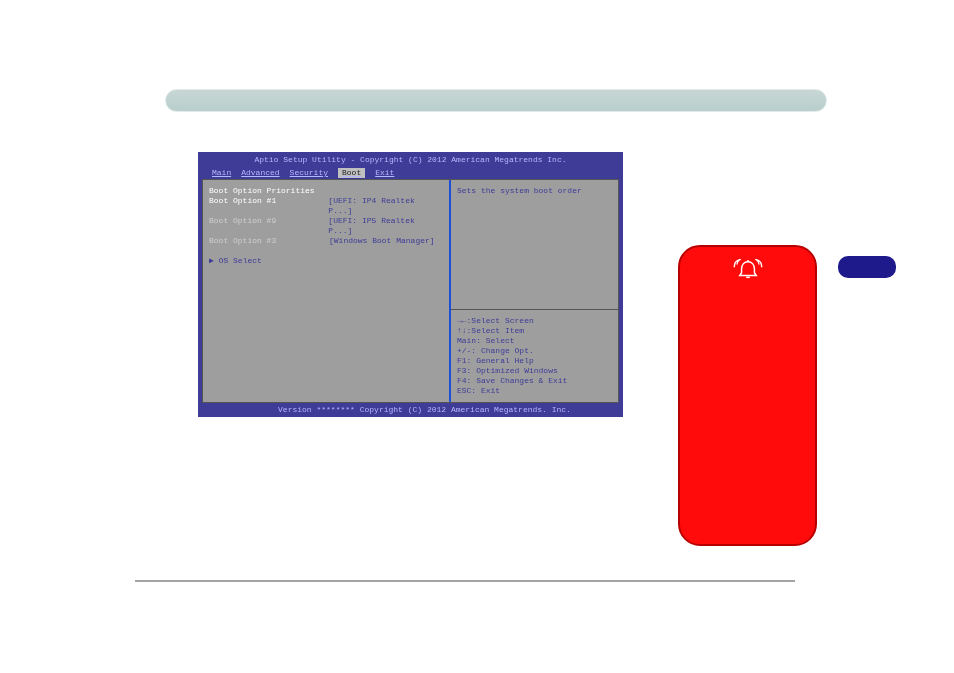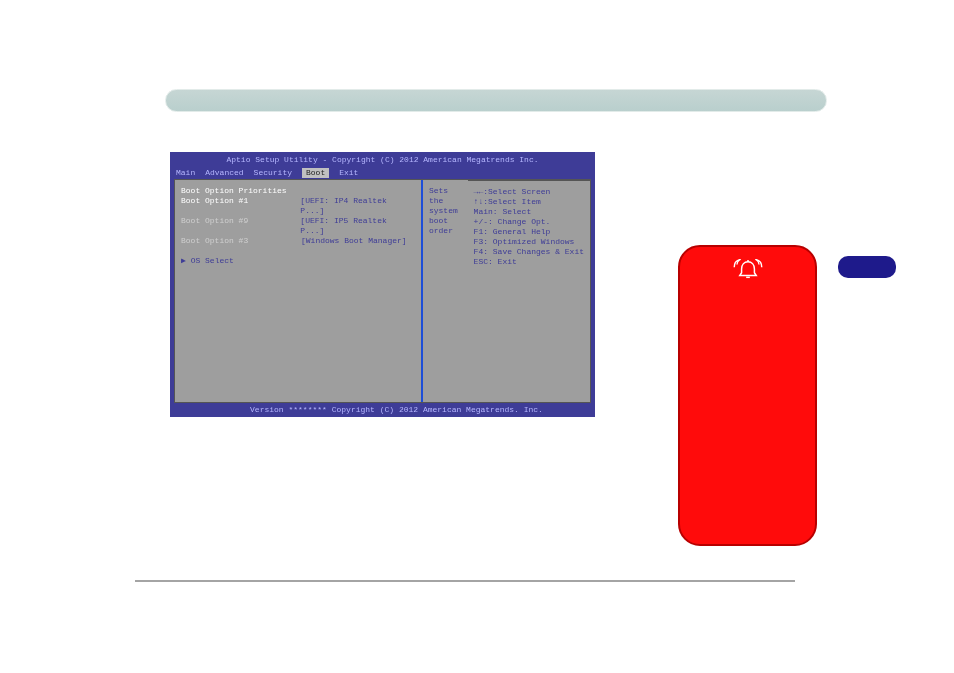--- a/index.html
+++ b/index.html
@@ -21,21 +21,21 @@
     width: 660px;
     height: 21px;
     border-radius: 12px;
     background: linear-gradient(180deg,#c6d6d4 0%, #b9cfcd 100%);
     border: 1px solid #e2ebe9;
   }
 
   
   .bios {
     position: absolute;
-    left: 170px;
+    left: 198px;
     top: 152px;
     width: 425px;
     height: 265px;
     background: #3e3c97;
     font-family: "Courier New", monospace;
     color: #c8c8c8;
     font-size: 8px;
     line-height: 10px;
     box-sizing: border-box;
   }
@@ -45,23 +45,24 @@
     align-items:center;
     justify-content:center;
     color:#b6b7ff;
     font-size:8px;
   }
   .bios-menu {
     height: 12px;
     background:#3e3c97;
     display:flex;
     align-items:center;
-    padding:0 6px;
+    padding:0 14px;
     gap:10px;
     color:#b6b7ff;
+    text-decoration:underline;
   }
   .bios-menu span.active {
     background:#c0c0c0;
     color:#222;
     padding:0 4px;
   }
   .bios-body {
     display:flex;
     height: 222px;
     background:#9e9e9e;
@@ -69,21 +70,21 @@
     margin:0 4px;
   }
   .bios-left {
     flex:1.4;
     border-right:2px solid #1d4ed8;
     padding:6px;
   }
   .bios-right {
     flex:1;
     display:flex;
-    flex-direction:row;
+    flex-direction:column;
   }
   .bios-right-top {
     flex:1;
     padding:6px;
     color:#3e3c97;
   }
   .bios-right-bot {
     border-top:1px solid #555;
     padding:6px;
     color:#3e3c97;

